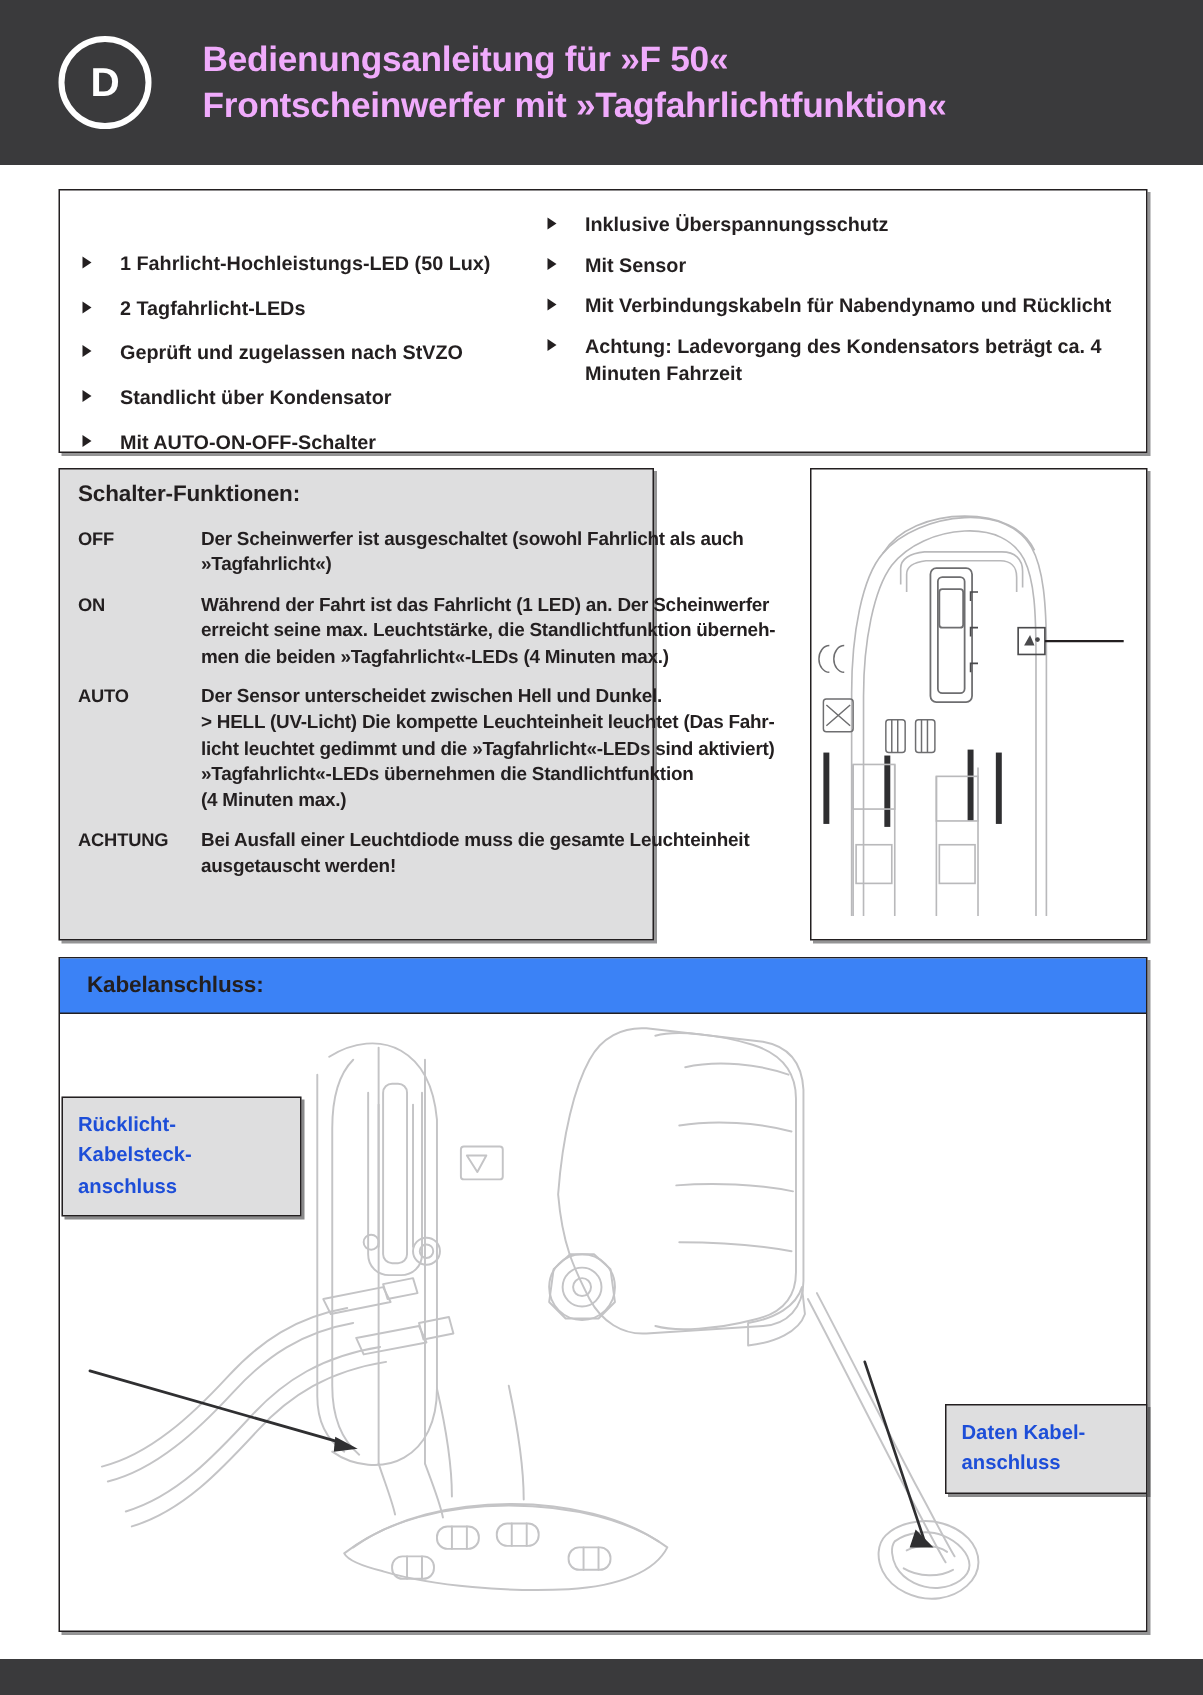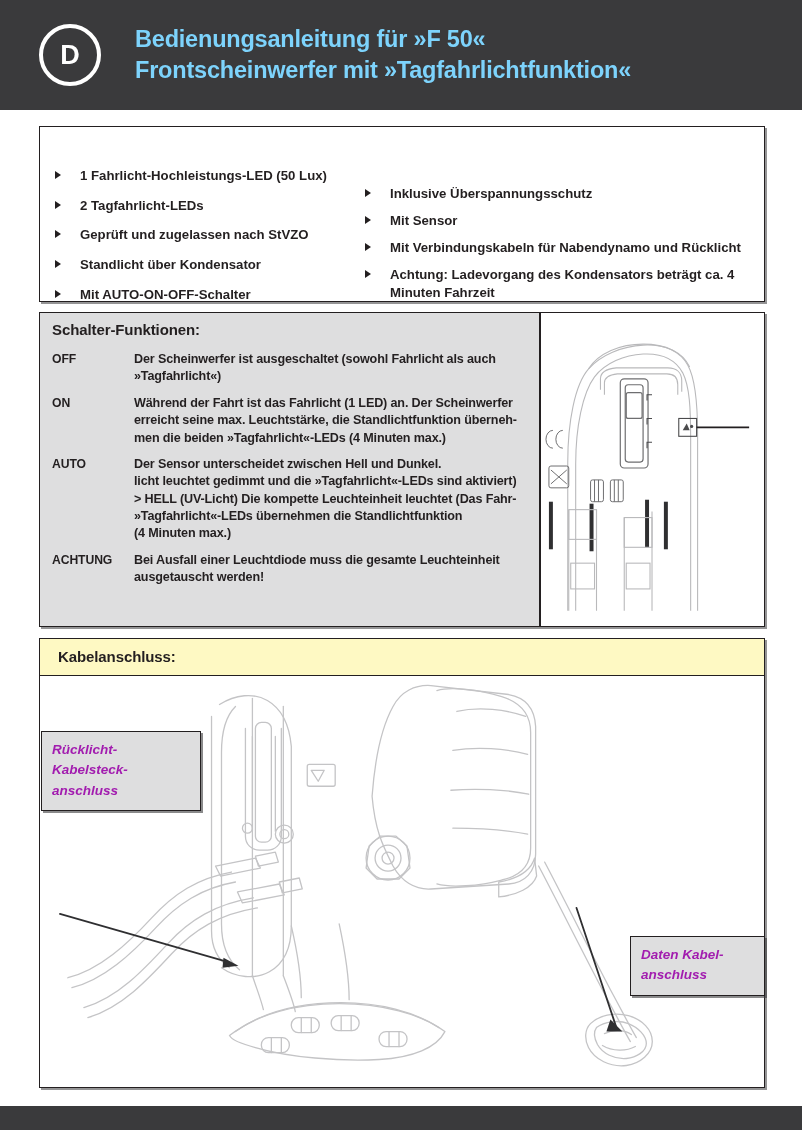--- a/index.html
+++ b/index.html
@@ -33,21 +33,21 @@
   }
   .d-badge span {
     color: #ffffff;
     font-size: 27px;
     font-weight: bold;
     line-height: 1;
     letter-spacing: 0;
   }
   .header-titles {
     margin-left: 34px;
-    color: #7dd3fc;
+    color: #f0abfc;
   }
   .header-titles .line {
     font-size: 23.5px;
     font-weight: bold;
     line-height: 1.32;
     letter-spacing: -0.2px;
     white-space: nowrap;
   }
 
   
@@ -59,21 +59,21 @@
   }
 
   
   #tech-box { left: 39px; top: 126px; width: 726px; height: 176px; }
   .tech-title {
     position: absolute; left: 18px; top: 9px;
     font-size: 15px; font-weight: bold; letter-spacing: -0.1px;
   }
   .tech-col { position: absolute; }
   #tech-col-left { left: 15px; top: 40px; width: 330px; }
-  #tech-col-right { left: 325px; top: 14px; width: 390px; margin-top: 44px; }
+  #tech-col-right { left: 325px; top: 14px; width: 390px; }
   .li {
     display: flex;
     align-items: flex-start;
     font-size: 13.2px;
     font-weight: bold;
     line-height: 1.3;
     margin-bottom: 12.5px;
   }
   #tech-col-right .li { margin-bottom: 10px; }
   .tri {
@@ -82,21 +82,21 @@
     border-left: 6px solid #231f20;
     border-top: 4.4px solid transparent;
     border-bottom: 4.4px solid transparent;
     margin-right: 19px;
     margin-top: 4px;
   }
   .li .txt { flex: 1 1 auto; }
 
   
   #switch-box {
-    left: 39px; top: 312px; width: 501px; height: 315px;
+    left: 39px; top: 312px; width: 397px; height: 315px;
     background: #dededf;
   }
   .sw-title {
     position: absolute; left: 12px; top: 8px;
     font-size: 15px; font-weight: bold; letter-spacing: -0.1px;
   }
   .sw-rows { position: absolute; left: 12px; top: 38px; width: 480px; }
   .sw-row { display: flex; margin-bottom: 9px; }
   .sw-key {
     flex: 0 0 82px;
@@ -116,21 +116,21 @@
 
   
   #switch-img-box { left: 540px; top: 312px; width: 225px; height: 315px; }
   #switch-img-box svg { display: block; width: 100%; height: 100%; }
 
   
   #cable-box { left: 39px; top: 638px; width: 726px; height: 450px; padding: 0; }
   .cable-head {
     position: absolute; left: 0; top: 0;
     width: 100%; height: 37px;
-    background: #fef9c3;
+    background: #3b82f6;
     border-bottom: 1.6px solid #231f20;
   }
   .cable-head span {
     position: absolute; left: 18px; top: 9px;
     font-size: 15px; font-weight: bold; letter-spacing: -0.1px;
   }
   .cable-canvas {
     position: absolute;
     left: 0; top: 37px;
     width: 100%; height: calc(100% - 37px);
@@ -139,22 +139,21 @@
 
   .callout {
     position: absolute;
     background: #dededf;
     border: 1.4px solid #231f20;
     box-shadow: 2px 2px 0 0 rgba(60,60,62,0.6);
     font-size: 13.5px;
     font-weight: bold;
     line-height: 1.5;
     padding: 8px 10px 9px 10px;
-    color: #a21caf;
-    font-style: italic;
+    color: #1d4ed8;
   }
   #callout-rear { left: 41px; top: 731px; width: 160px; }
   #callout-dyn  { left: 630px; top: 936px; width: 135px; }
 
   
   .footer {
     position: absolute;
     left: 0; top: 1106px;
     width: 802px; height: 24px;
     background: #3a3a3c;
@@ -236,22 +235,22 @@
         <span class="sub">Während der Fahrt ist das Fahrlicht (1 LED) an. Der Scheinwerfer</span>
         <span class="sub">erreicht seine max. Leuchtstärke, die Standlichtfunktion überneh-</span>
         <span class="sub">men die beiden »Tagfahrlicht«-LEDs (4 Minuten max.)</span>
       </div>
     </div>
 
     <div class="sw-row">
       <div class="sw-key">AUTO</div>
       <div class="sw-val">
         <span class="sub">Der Sensor unterscheidet zwischen Hell und Dunkel.</span>
+        <span class="sub">&gt; HELL (UV-Licht) Die kompette Leuchteinheit leuchtet (Das Fahr-</span>
         <span class="sub">licht leuchtet gedimmt und die »Tagfahrlicht«-LEDs sind aktiviert)</span>
-        <span class="sub">&gt; HELL (UV-Licht) Die kompette Leuchteinheit leuchtet (Das Fahr-</span>
         <span class="sub">»Tagfahrlicht«-LEDs übernehmen die Standlichtfunktion</span>
         <span class="sub">(4 Minuten max.)</span>
       </div>
     </div>
 
     <div class="sw-row">
       <div class="sw-key">ACHTUNG</div>
       <div class="sw-val">
         <span class="sub">Bei Ausfall einer Leuchtdiode muss die gesamte Leuchteinheit</span>
         <span class="sub">ausgetauscht werden!</span>

